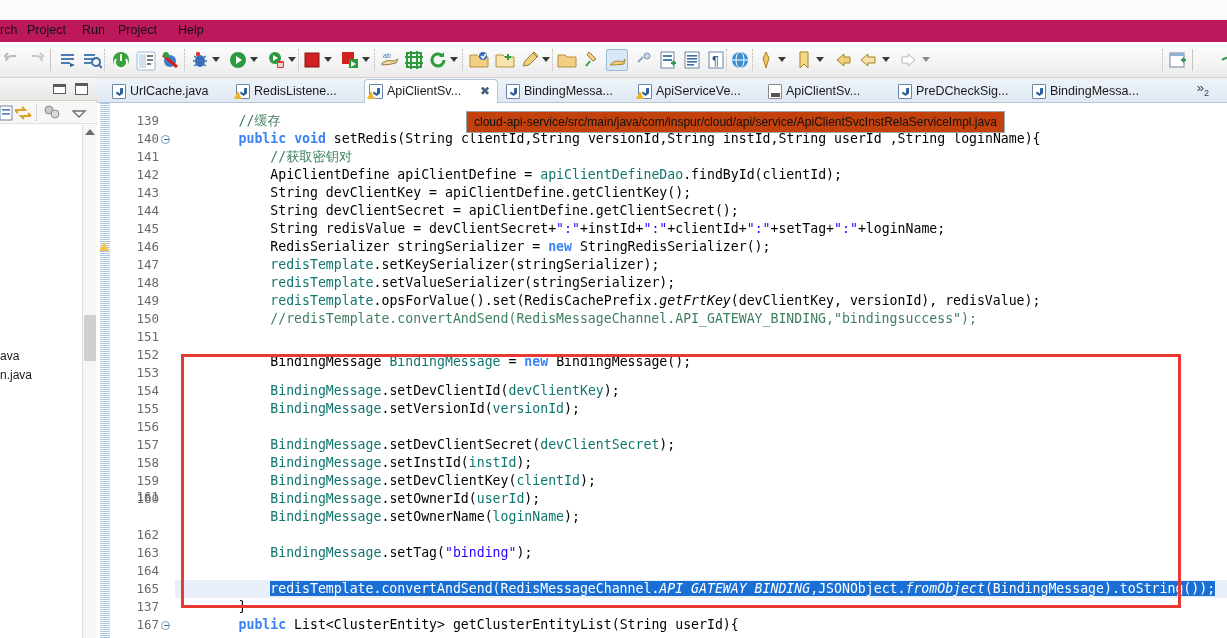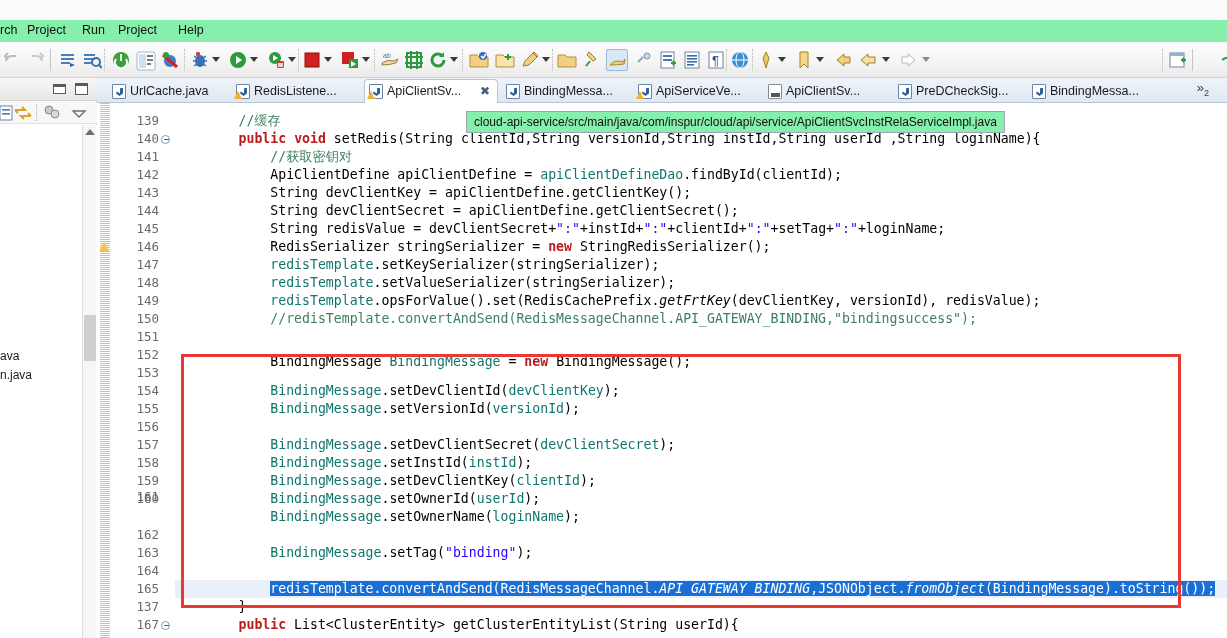--- a/index.html
+++ b/index.html
@@ -26,21 +26,21 @@
     width: 16px; height: 14px; cursor: default;
   }
   .win-min i {
     position: absolute; left: 2px; top: 7px; width: 11px; height: 1px;
     background: #333; display: block;
   }
 
   
   .menubar {
     position: absolute; left: 0; top: 20px; width: 1227px; height: 22px;
-    background: #86efac;
+    background: #be185d;
   }
   .menubar .mi {
     position: absolute; top: 3px; font-size: 12.5px; color: #111;
     white-space: nowrap;
   }
 
   
   .toolbar {
     position: absolute; left: 0; top: 42px; width: 1227px; height: 36px;
     background: linear-gradient(to bottom,#fdfdfd 0%, #f4f4f4 60%, #eceaea 100%);
@@ -155,21 +155,21 @@
   }
   .tab-more {
     position: absolute; top: 3px; right: 10px;
     font-size: 13px; color: #31465c; white-space: nowrap;
   }
   .tab-more sub { font-size: 9px; }
 
   
   .tooltip {
     position: absolute; left: 466px; top: 111px;
-    padding: 3px 7px; background: #86efac;
+    padding: 3px 7px; background: #c2410c;
     border: 1px solid #9aa7b5; font-size: 12px; color: #111;
     white-space: nowrap; z-index: 40;
   }
 
   
   .editor {
     position: absolute; left: 97px; top: 103px; width: 1130px; height: 535px;
     background: #ffffff; overflow: hidden;
   }
   .gutter-annot {
@@ -203,21 +203,21 @@
   }
   .code-line {
     position: absolute; left: 78px; height: 18px; line-height: 18px;
     font-family: "DejaVu Sans Mono", monospace; font-size: 13.2px;
     white-space: pre; color: #000000;
   }
   .sel-row {
     position: absolute; left: 78px; width: 1052px; height: 18px;
     background: #eaf0fb;
   }
-  .kw   { color: #b91c1c; font-weight: bold; }
+  .kw   { color: #3b82f6; font-weight: bold; }
   .fld  { color: #0f766e; }
   .str  { color: #2a00ff; }
   .cmt  { color: #3f7f5f; }
   .stc  { font-style: italic; }
   .norm { color: #000000; }
   .selection {
     background: #1a6fd4; color: #ffffff;
   }
   .warnmark {
     position: absolute; left: 2px; width: 12px; height: 14px;

